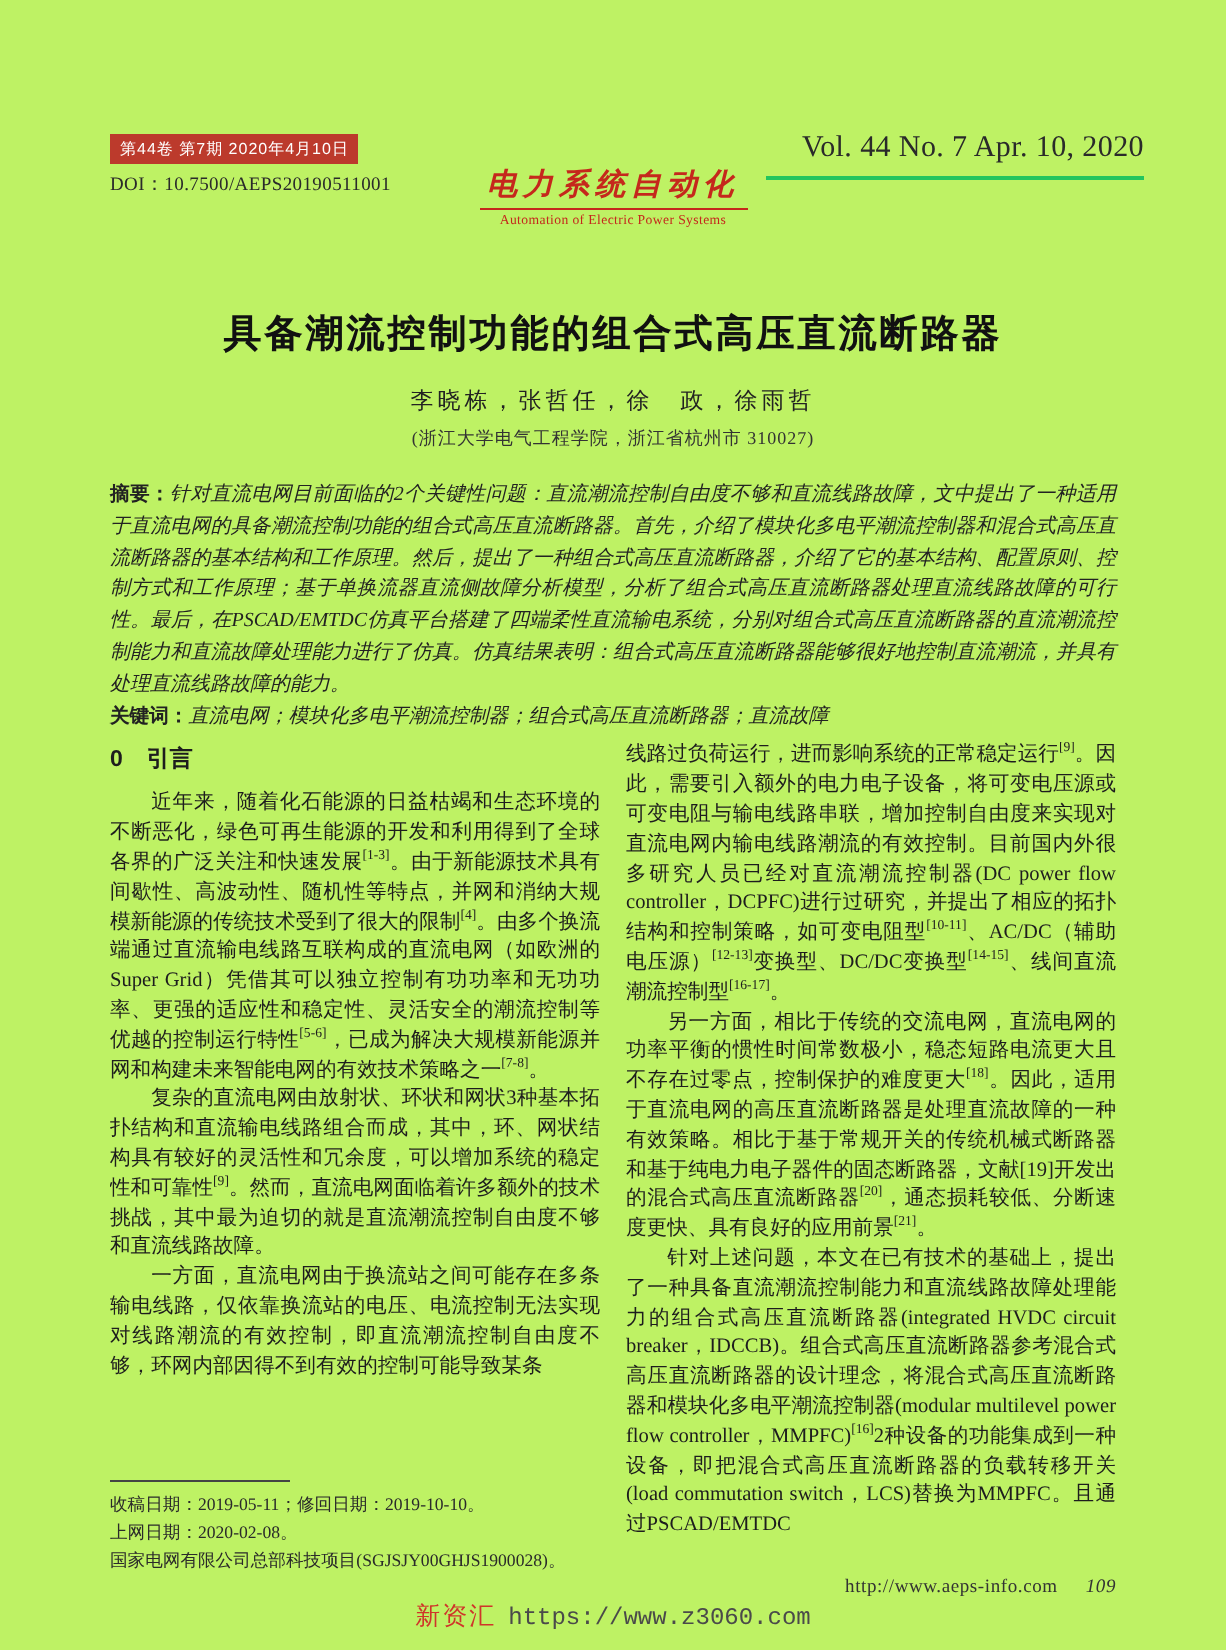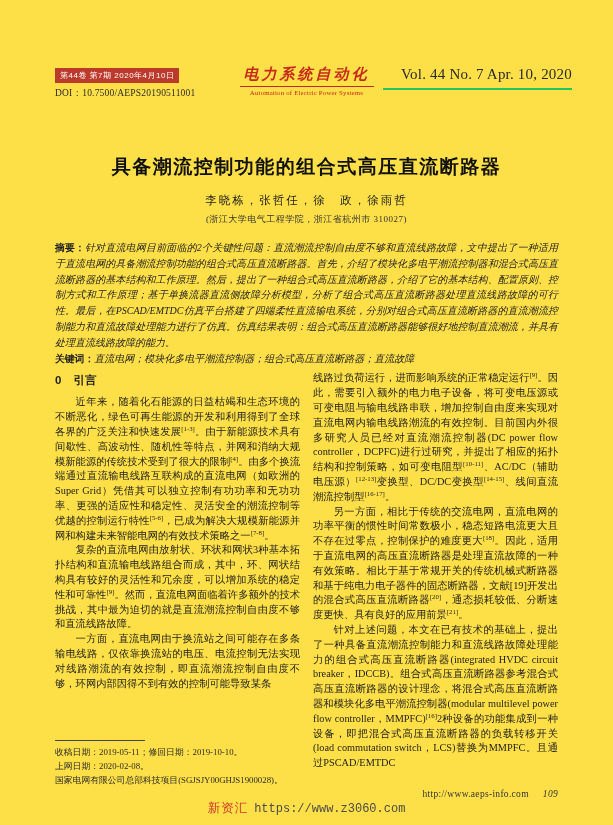--- a/index.html
+++ b/index.html
@@ -1,35 +1,35 @@
 <!DOCTYPE html>
 <html><head>
 <meta charset="utf-8">
 <style>
   html,body { margin:0; padding:0; background:#e8e8e8; }
   .page {
     position:relative; width:613px; height:825px; margin:0 auto;
-    background:#fde047; overflow:hidden; color:#1f1f1f;
+    background:#bef264; overflow:hidden; color:#1f1f1f;
     font-family:"Liberation Serif", serif;
     box-sizing:border-box; padding:64px 55px 0 55px;
   }
   
   .header { display:flex; justify-content:space-between; align-items:flex-start; height:44px; }
   .hdr-left { width:175px; }
   .issue-badge {
     display:inline-block; background:#bc3a2c; color:#fff;
     font-family:"Liberation Sans", sans-serif; font-size:8px; line-height:13px;
     padding:1px 5px; letter-spacing:0.5px; white-space:nowrap;
   }
   .doi { font-size:9.5px; margin-top:4px; letter-spacing:0.2px; color:#2a2a2a; }
   .hdr-center { text-align:center; margin-top:1px; }
   .logo-cn {
     color:#c5281c; font-weight:bold; font-style:italic; font-size:15px;
     letter-spacing:3px; border-bottom:1.5px solid #c5281c; padding:0 4px 2px 4px;
-    font-family:"Liberation Serif", serif; white-space:nowrap;
+    font-family:"Liberation Serif", serif; white-space:nowrap;margin-top:18px;
   }
   .logo-en { color:#c5281c; font-size:6.8px; margin-top:2px; letter-spacing:0.2px; white-space:nowrap; }
   .hdr-right { width:175px; text-align:right; }
   .vol-info {
     display:inline-block; font-size:15px; color:#2a2a2a; letter-spacing:0.2px;
     padding:2px 0 5px 18px; border-bottom:2px solid #22c55e; white-space:nowrap;
   }
   
   .title {
     margin-top:46px; text-align:center; font-family:"Liberation Sans", sans-serif;

